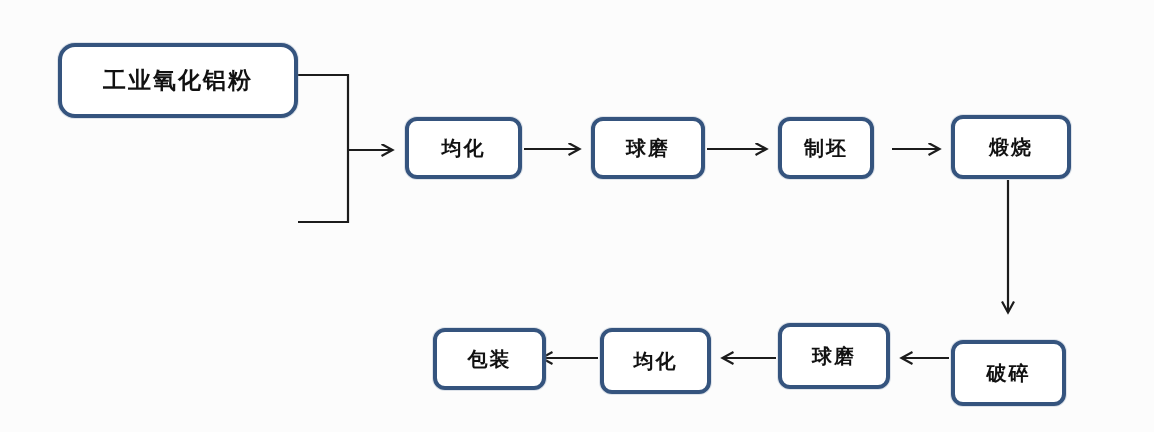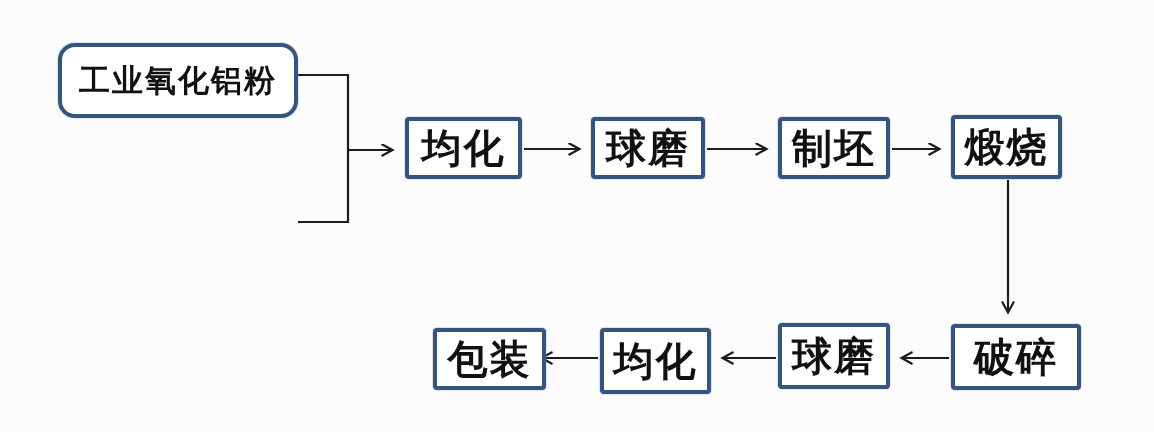--- a/index.html
+++ b/index.html
@@ -17,37 +17,37 @@
     overflow:hidden;
     font-family:"Liberation Serif", serif;
   }
   #connectors{position:absolute;left:0;top:0;width:1154px;height:432px;}
   .edge{stroke:var(--line);stroke-width:2.2;fill:none;}
   .node{
     position:absolute;
     box-sizing:border-box;
     background:var(--box-fill);
     border:4px solid var(--box-border);
-    border-radius:4px;
+    border-radius:12px;
     display:flex;align-items:center;justify-content:center;
     font-weight:bold;
-    font-size:40px;
+    font-size:20px;
     letter-spacing:2px;
     color:var(--text);
     box-shadow:0 0 0 1px rgba(130,150,180,0.25);
   }
-  .big{border-radius:17px;font-size:31px;}
+  .big{border-radius:17px;font-size:23px;}
   
   .n0{left:58px;  top:43px;  width:240px; height:75px;}
   .n1{left:58px;  top:193px; width:240px; height:75px;}
   .n2{left:405px; top:117px; width:117px; height:62px;}
   .n3{left:591px; top:117px; width:114px; height:62px;}
-  .n4{left:778px; top:117px; width:112px; height:62px;}
-  .n5{left:951px; top:115px; width:111px; height:64px;}
-  .n6{left:951px; top:324px; width:130px; height:66px;}
+  .n4{left:778px; top:117px; width:96px; height:62px;}
+  .n5{left:951px; top:115px; width:120px; height:64px;}
+  .n6{left:951px; top:340px; width:115px; height:66px;}
   .n7{left:778px; top:323px; width:112px; height:66px;}
   .n8{left:600px; top:328px; width:111px; height:66px;}
   .n9{left:417px; top:328px; width:113px; height:62px;margin-left:16px;}
 </style>
 </head>
 <body>
 
 <div id="stage">
 
   <svg id="connectors" viewBox="0 0 1154 432" xmlns="http://www.w3.org/2000/svg">

